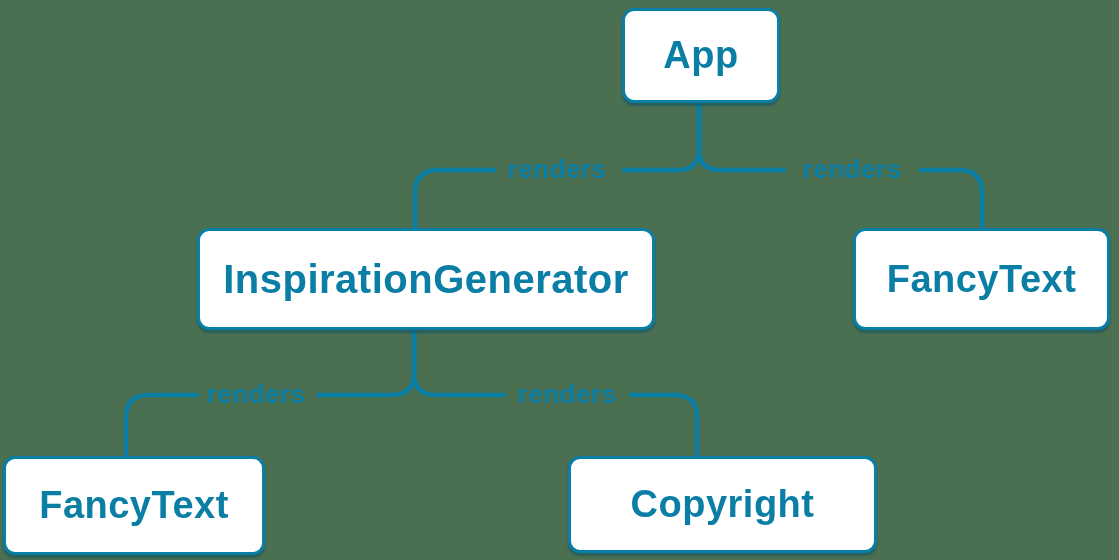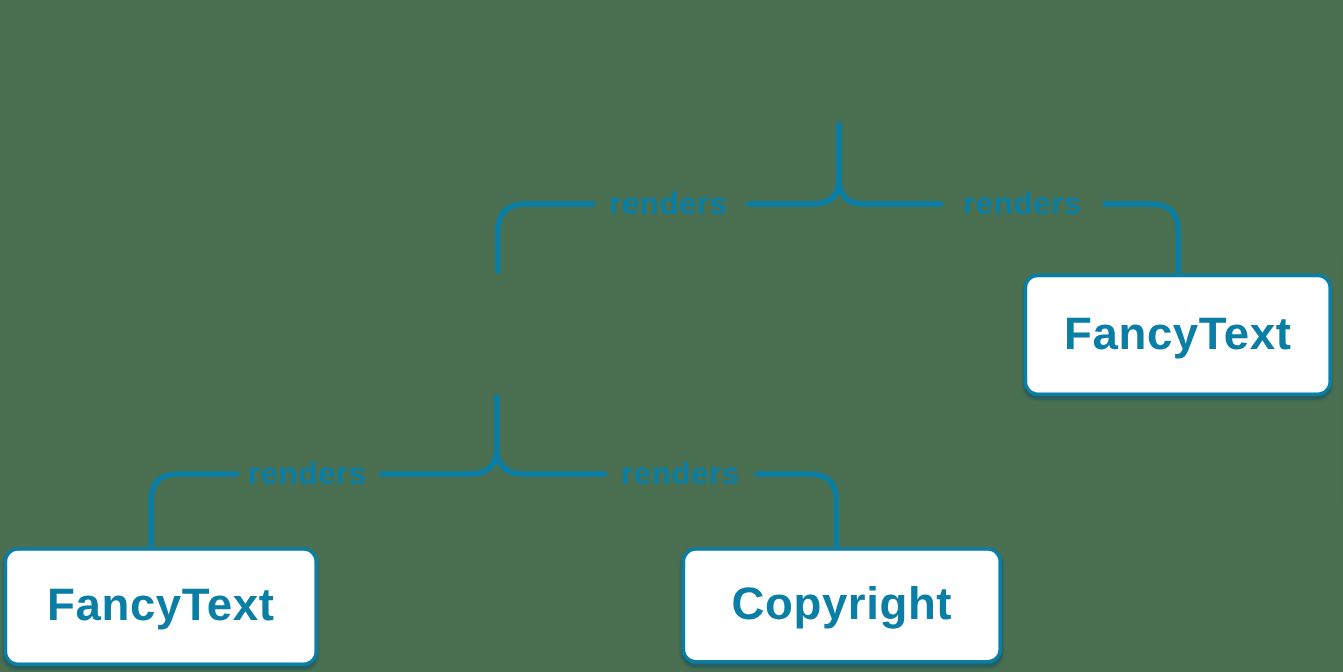--- a/index.html
+++ b/index.html
@@ -45,21 +45,21 @@
     color: var(--accent);
     font-weight: 700;
     font-size: 38px;
     letter-spacing: 0.5px;
     white-space: nowrap;
   }
   .node-app        { left: 622px; top:   8px; width: 158px; height:  95px; }
   .node-ig         { left: 197px; top: 228px; width: 458px; height: 102px; font-size: 40px; }
   .node-ft-right   { left: 853px; top: 228px; width: 257px; height: 102px; }
   .node-ft-left    { left:   3px; top: 456px; width: 262px; height:  99px; }
-  .node-copyright  { left: 568px; top: 456px; width: 267px; height:  97px; }
+  .node-copyright  { left: 568px; top: 456px; width: 309px; height:  97px; }
   .edge-label {
     position: absolute;
     transform: translate(-50%, -50%);
     color: var(--accent);
     font-weight: 700;
     font-size: 26px;
     letter-spacing: 0.5px;
     line-height: 1;
     white-space: nowrap;
   }
@@ -81,21 +81,27 @@
     <path d="M 699 104 L 699 149 Q 699 170 720 170 L 784 170"></path>
     <path d="M 921 170 L 959 170 Q 982 170 982 193 L 982 226"></path>
 
     <path d="M 414 331 L 414 373 Q 414 395 392 395 L 318 395"></path>
     <path d="M 197 395 L 149 395 Q 126 395 126 417 L 126 454"></path>
 
     <path d="M 414 331 L 414 373 Q 414 395 436 395 L 504 395"></path>
     <path d="M 631 395 L 674 395 Q 697 395 697 417 L 697 454"></path>
   </svg>
 
+  <div class="node node-app">
+    <span>App</span>
+  </div>
 
+  <div class="node node-ig">
+    <span>InspirationGenerator</span>
+  </div>
 
   <div class="node node-ft-right">
     <span>FancyText</span>
   </div>
 
   <div class="node node-ft-left">
     <span>FancyText</span>
   </div>
 
   <div class="node node-copyright">

